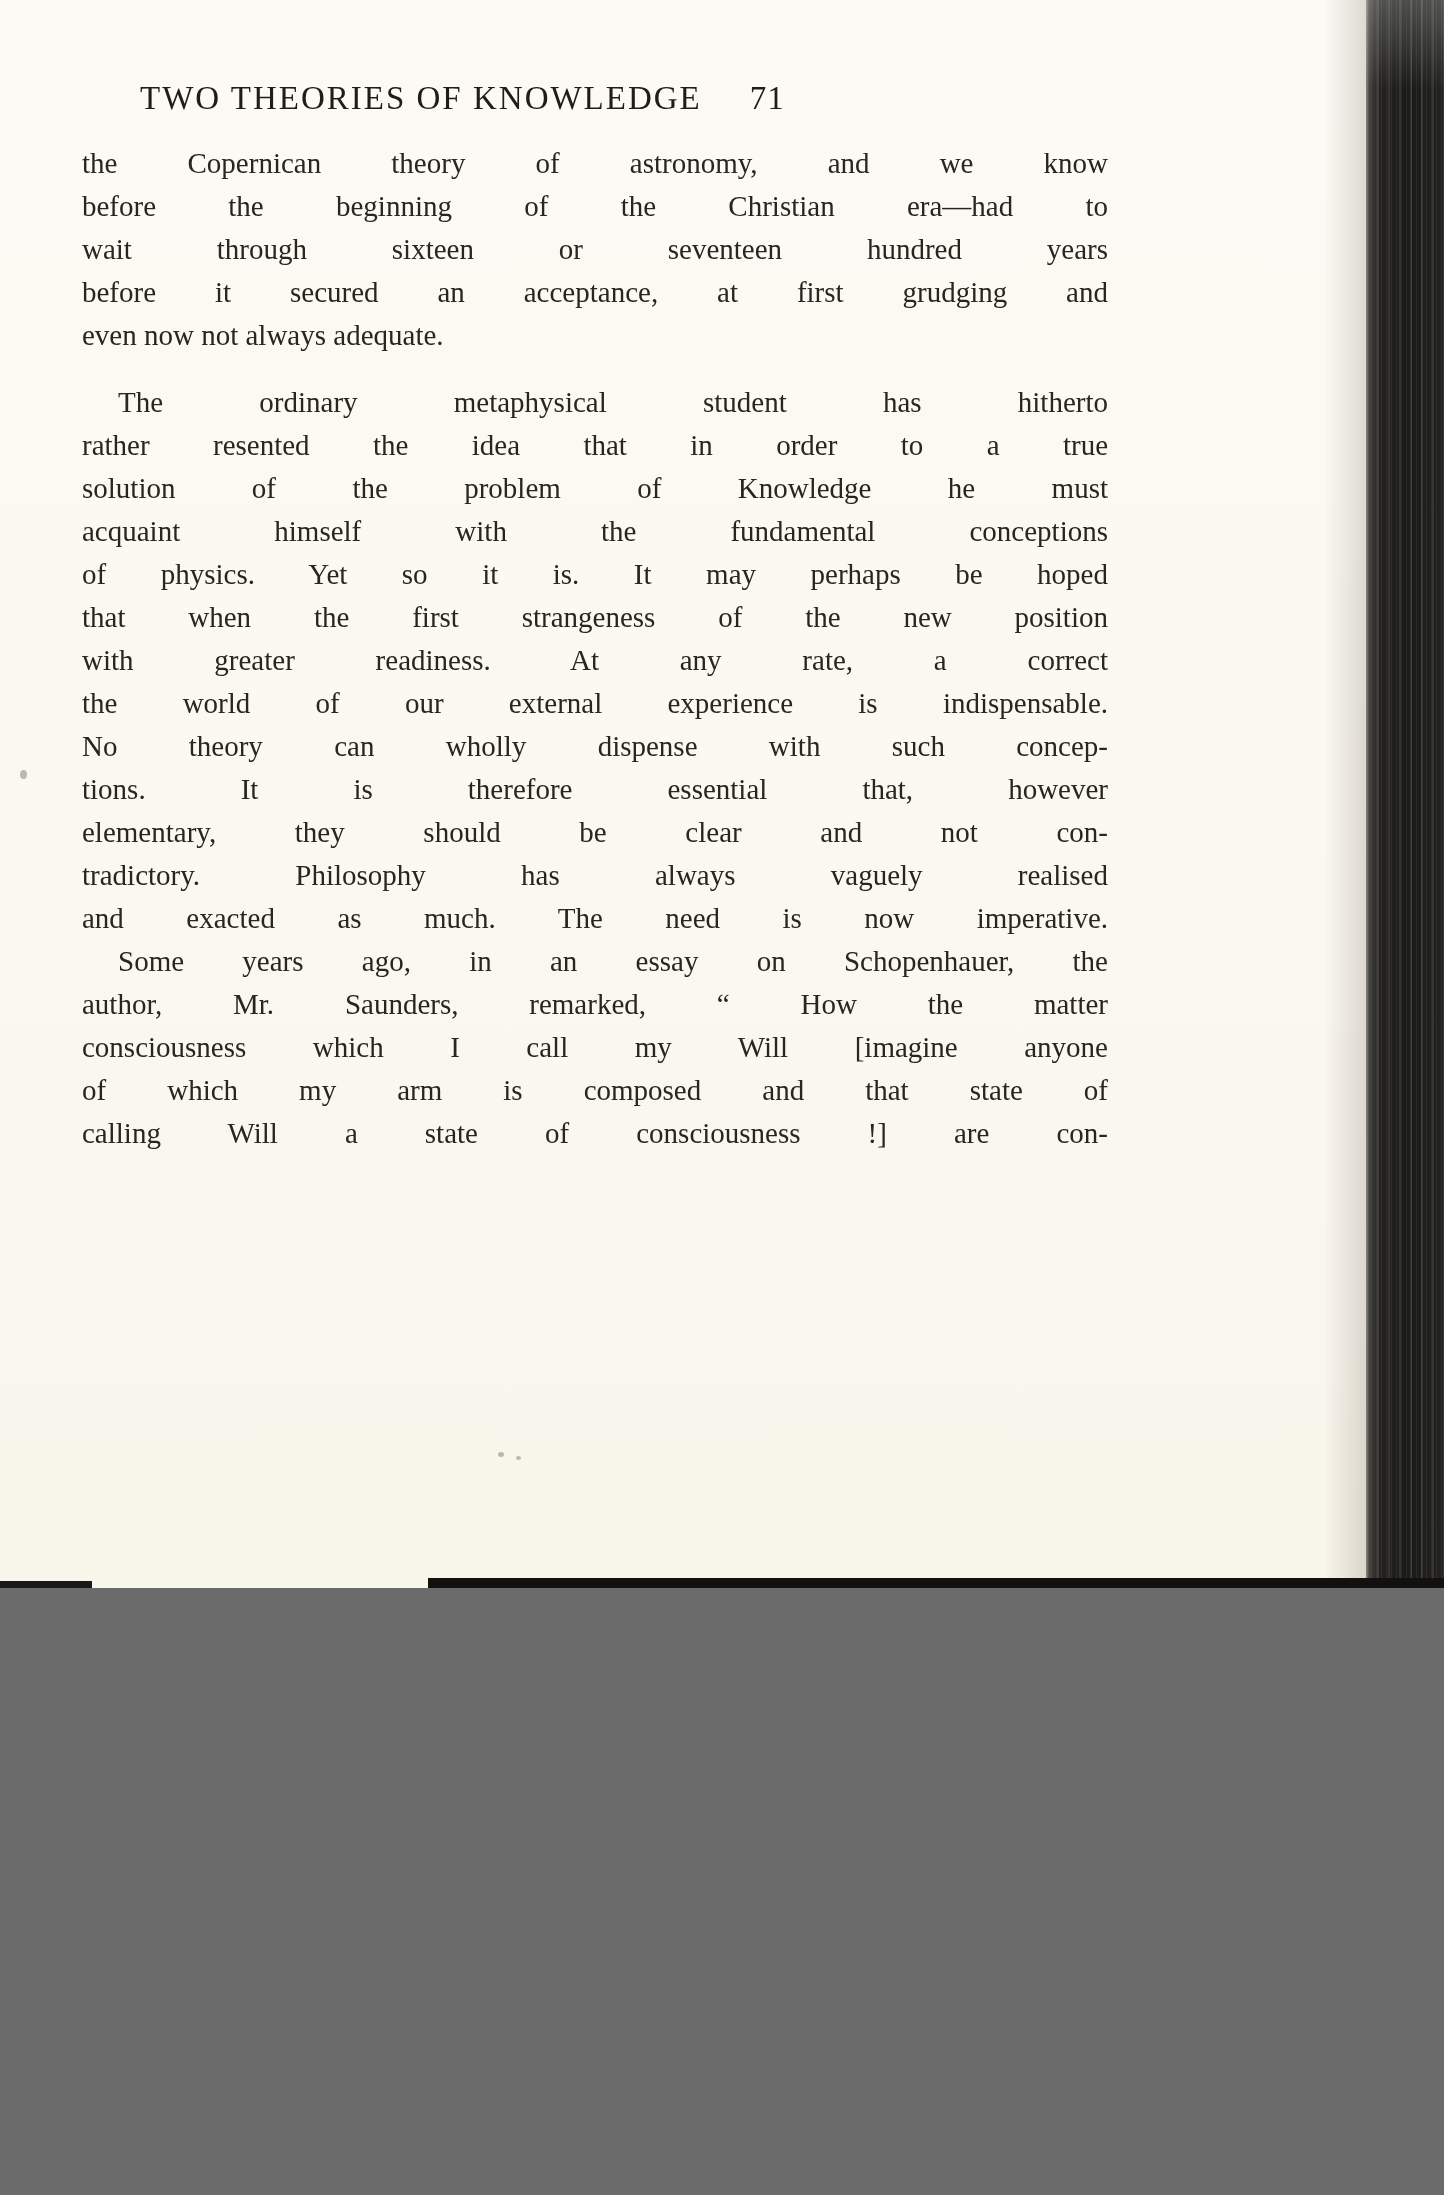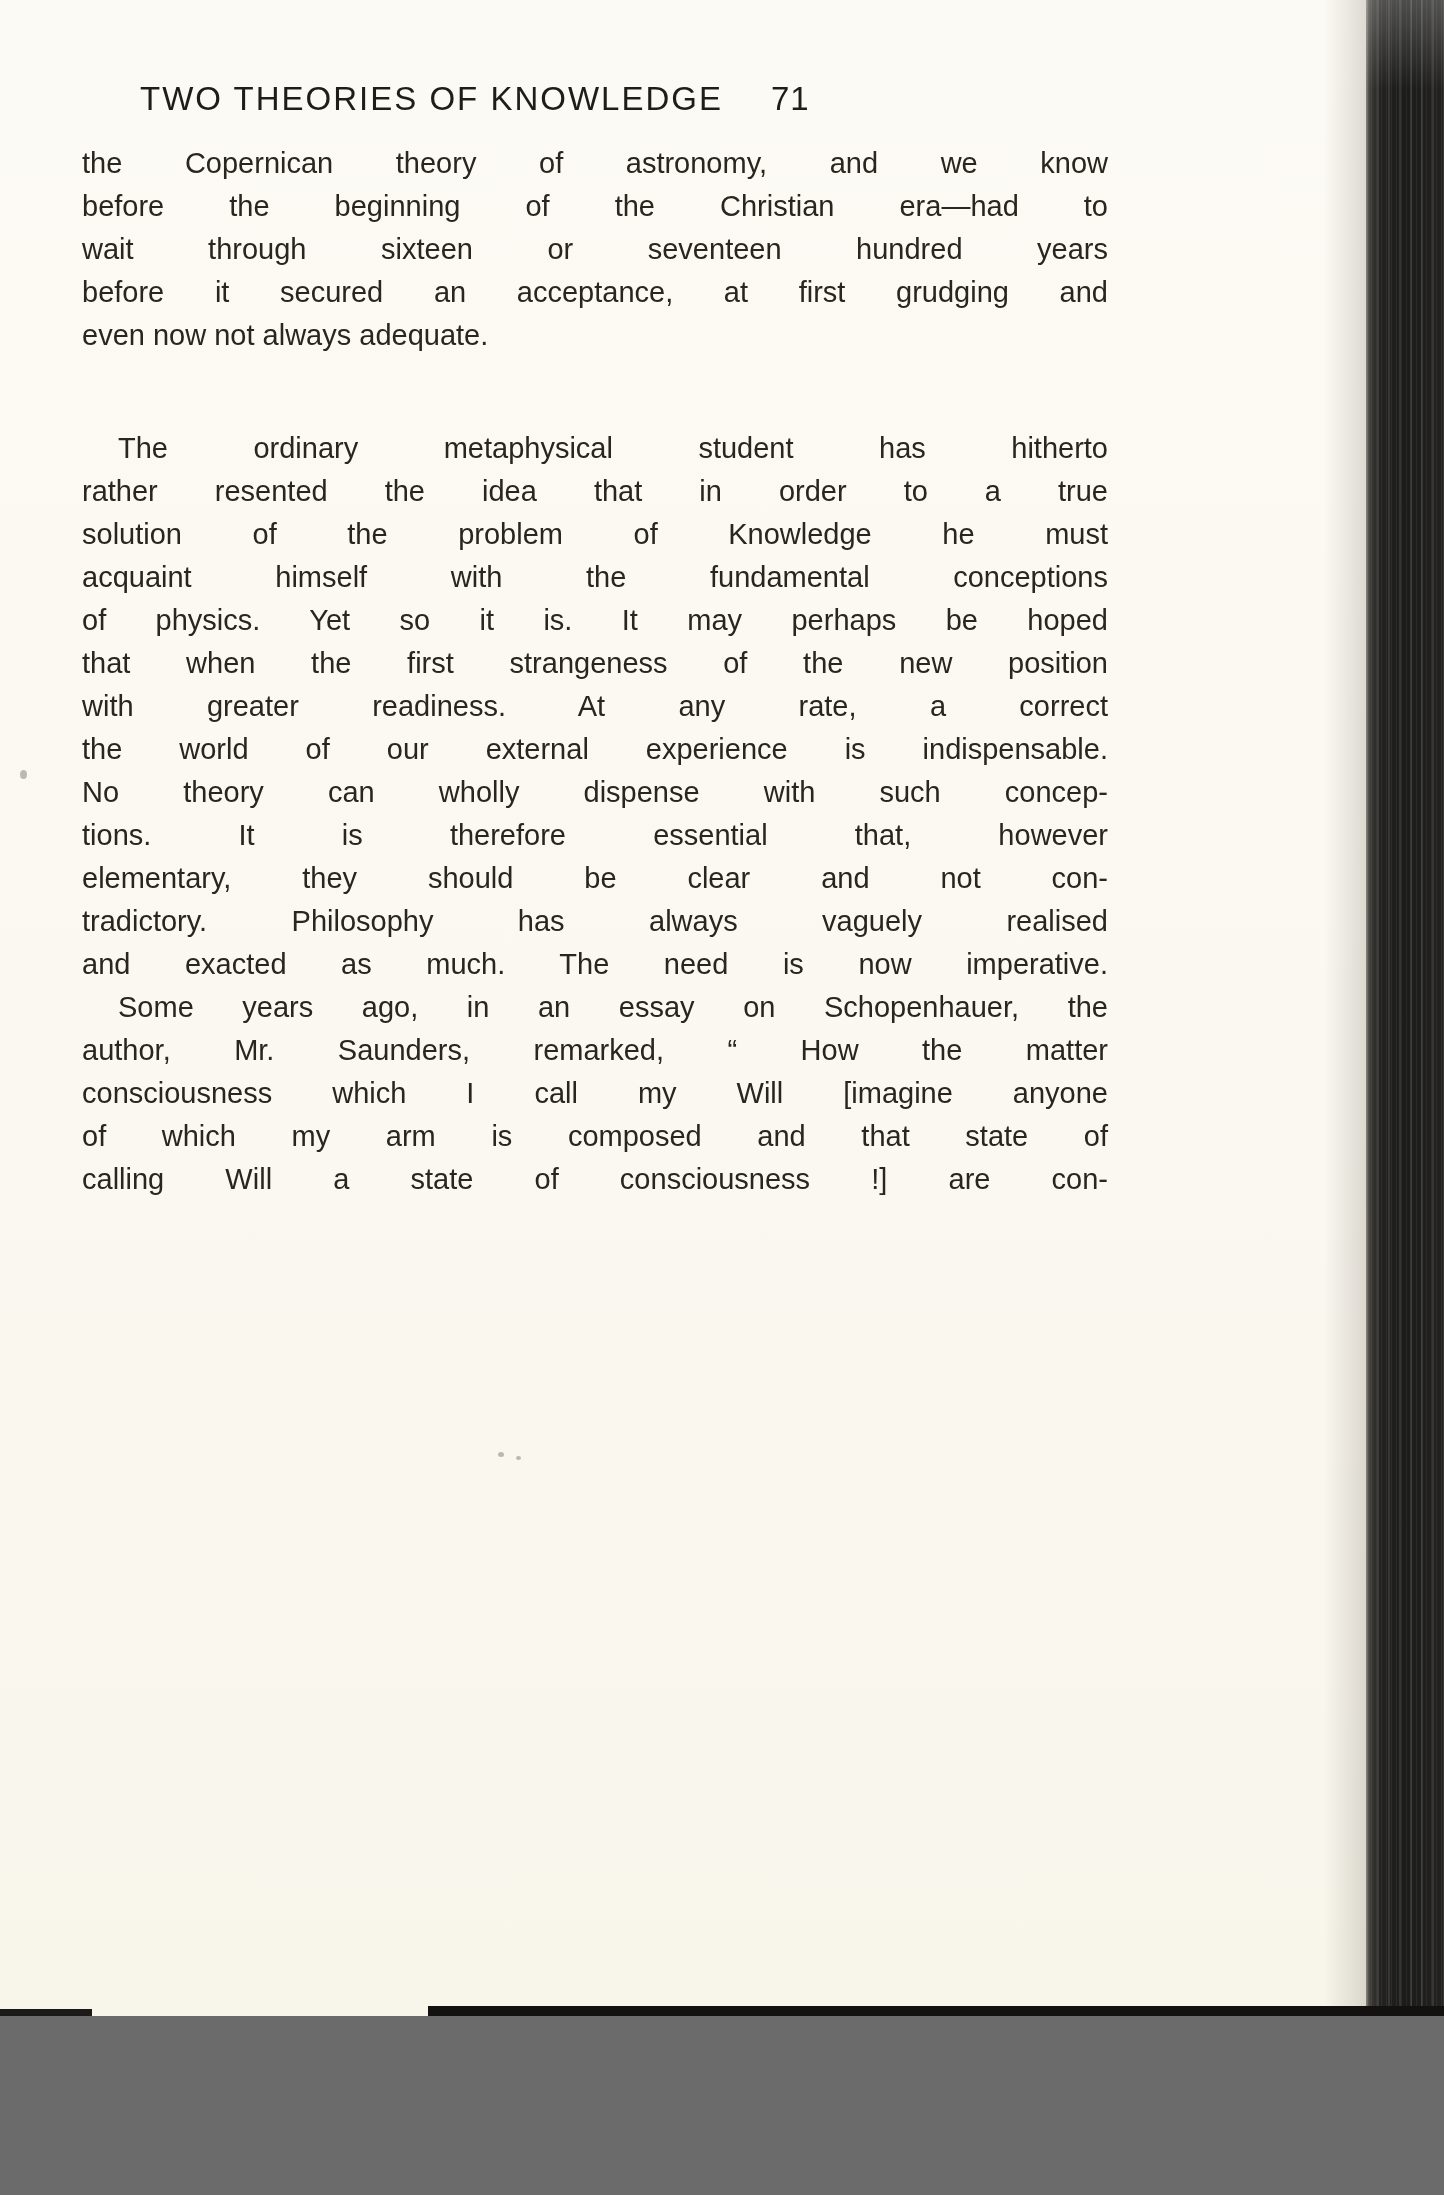--- a/index.html
+++ b/index.html
@@ -1,24 +1,24 @@
 <!DOCTYPE html>
 <html><head>
 <meta charset="utf-8">
 <style>
   * { margin: 0; padding: 0; box-sizing: border-box; }
   html, body { background: #6b6b6b; }
   .sheet {
     position: relative;
     width: 1444px;
-    height: 2016px;
+    height: 1588px;
     margin: 0 auto;
     overflow: hidden;
     background: linear-gradient(180deg, #fcfaf4 0%, #fbf8f1 55%, #f8f5eb 100%);
-    font-family: Liberation Sans, sans-serif;
+    font-family: Liberation Serif, serif;
     color: #2a271f;
   }
 
   
   .header {
     position: absolute;
     top: 80px;
     left: 140px;
     display: flex;
     align-items: baseline;
@@ -40,21 +40,21 @@
     line-height: 43px;
     color: #292620;
   }
   .line {
     text-align: justify;
     text-align-last: justify;
   }
   .para .line:last-child { text-align-last: left; }
   .para.justify-last .line:last-child { text-align-last: justify; }
   .para.indent .line:first-child { text-indent: 36px; }
-  .para.gap-before { margin-top: 70px; }
+  .para.gap-before { margin-top: 24px; }
 
   
   .edge-shadow {
     position: absolute;
     top: 0; bottom: 0;
     right: 78px;
     width: 42px;
     background: linear-gradient(90deg, rgba(70,60,45,0) 0%, rgba(60,52,40,0.16) 100%);
   }
   .scan-band {

